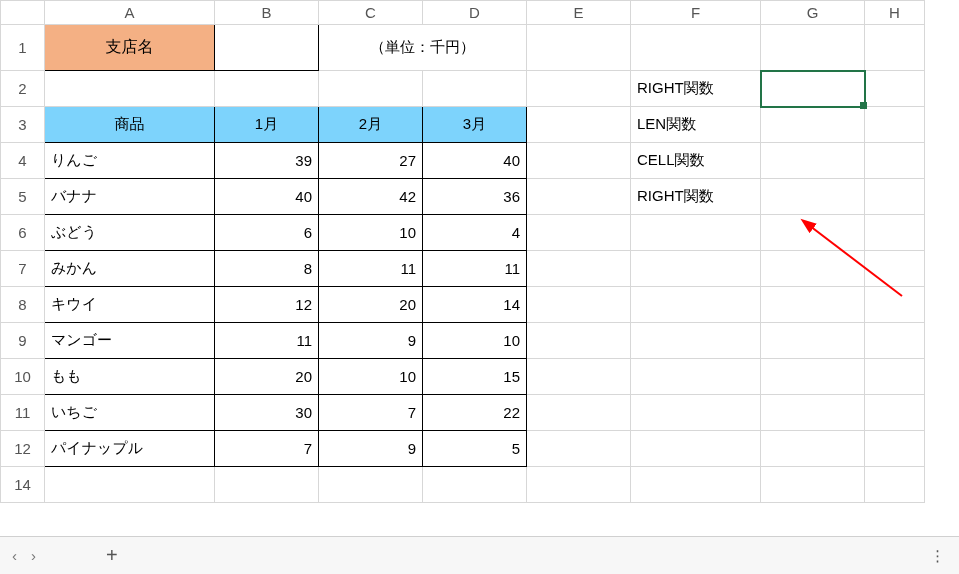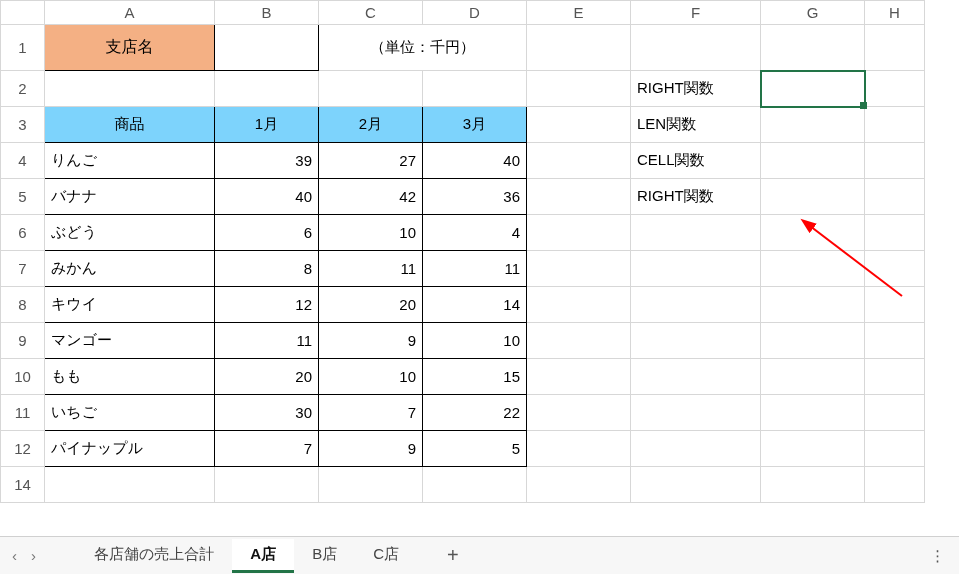--- a/index.html
+++ b/index.html
@@ -483,21 +483,15 @@
     </marker>
   </defs>
   <line x1="902" y1="296" x2="810" y2="226" stroke="#ff0000" stroke-width="2" marker-end="url(#ah)"></line>
 </svg>
 
 <div class="tabs">
   <div class="nav">
     <span>‹</span>
     <span>›</span>
   </div>
-  <div id="tab-list" style="display:flex;">
-      <div class="tab">各店舗の売上合計</div>
-      <div class="tab active">A店</div>
-      <div class="tab">B店</div>
-      <div class="tab">C店</div>
-    </div>
   <span class="add">+</span>
   <span class="more">⋮</span>
 </div>
 
 </body></html>

